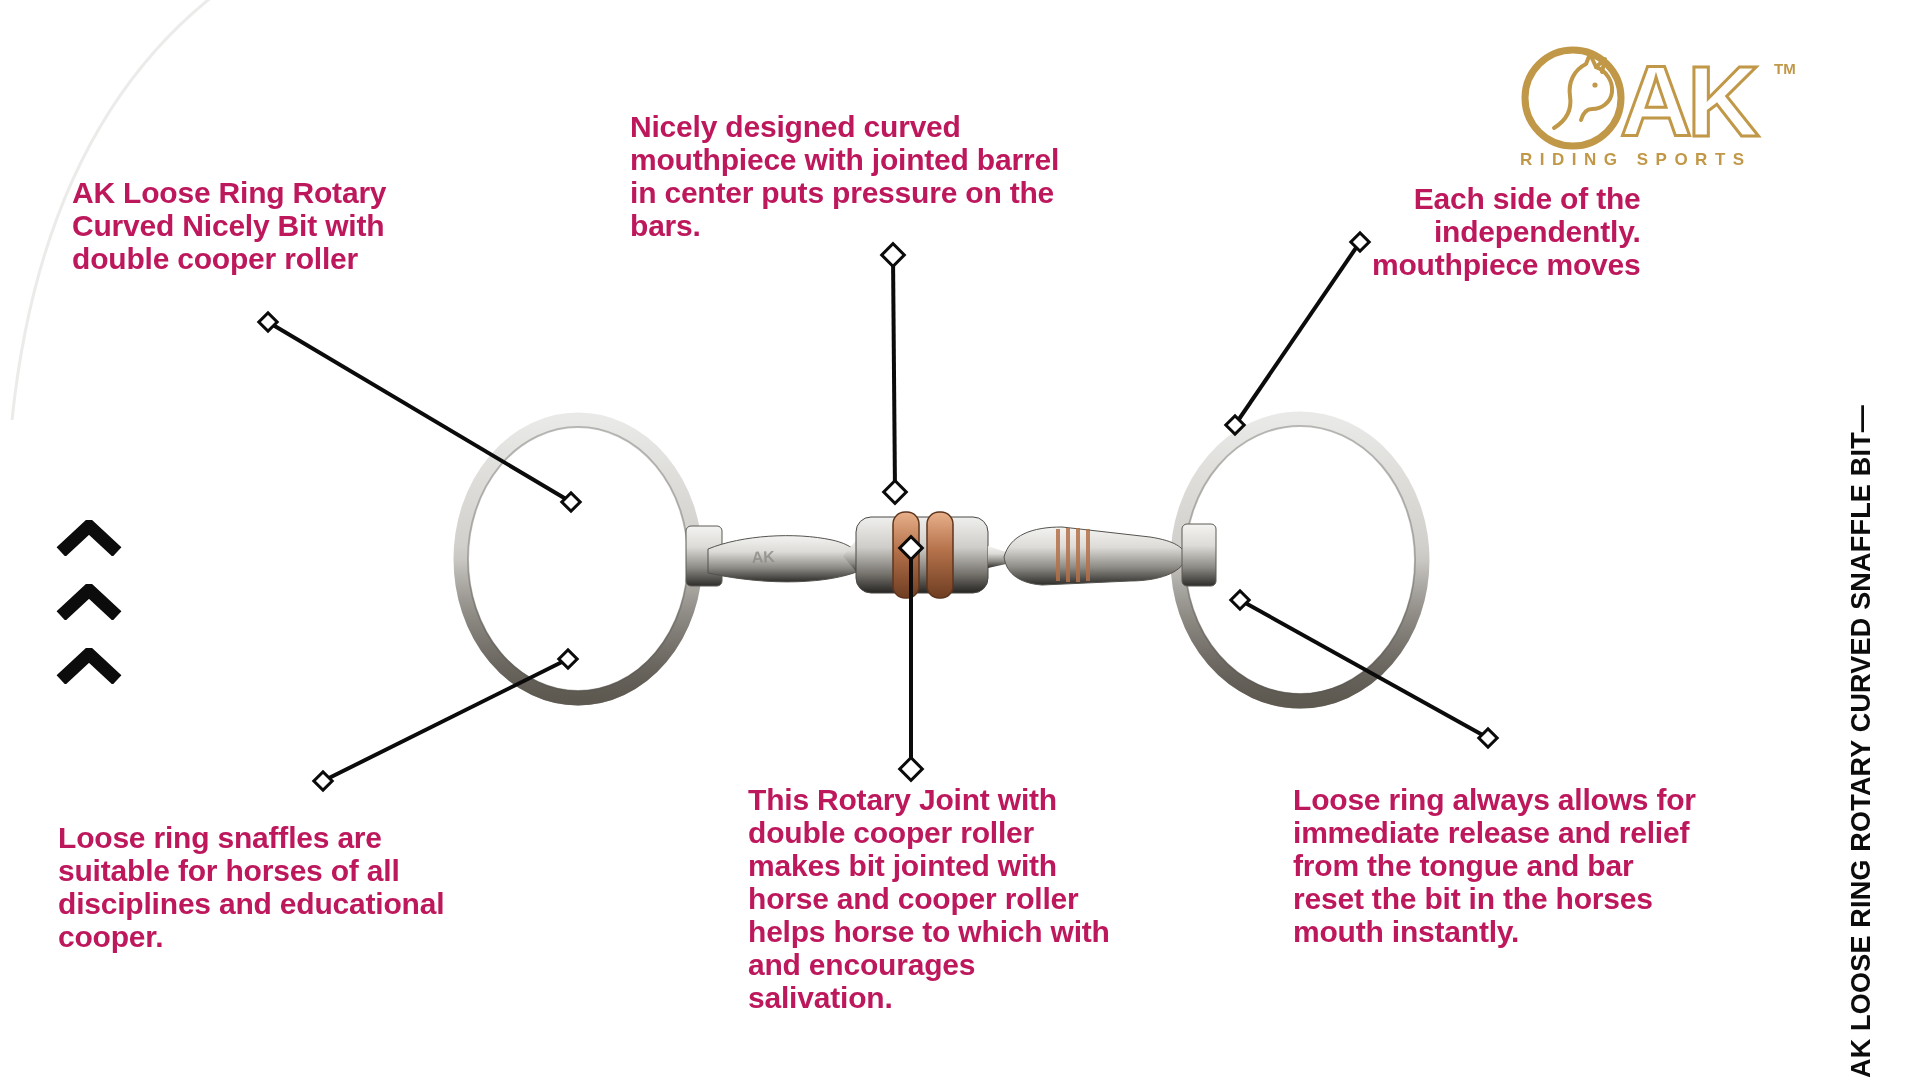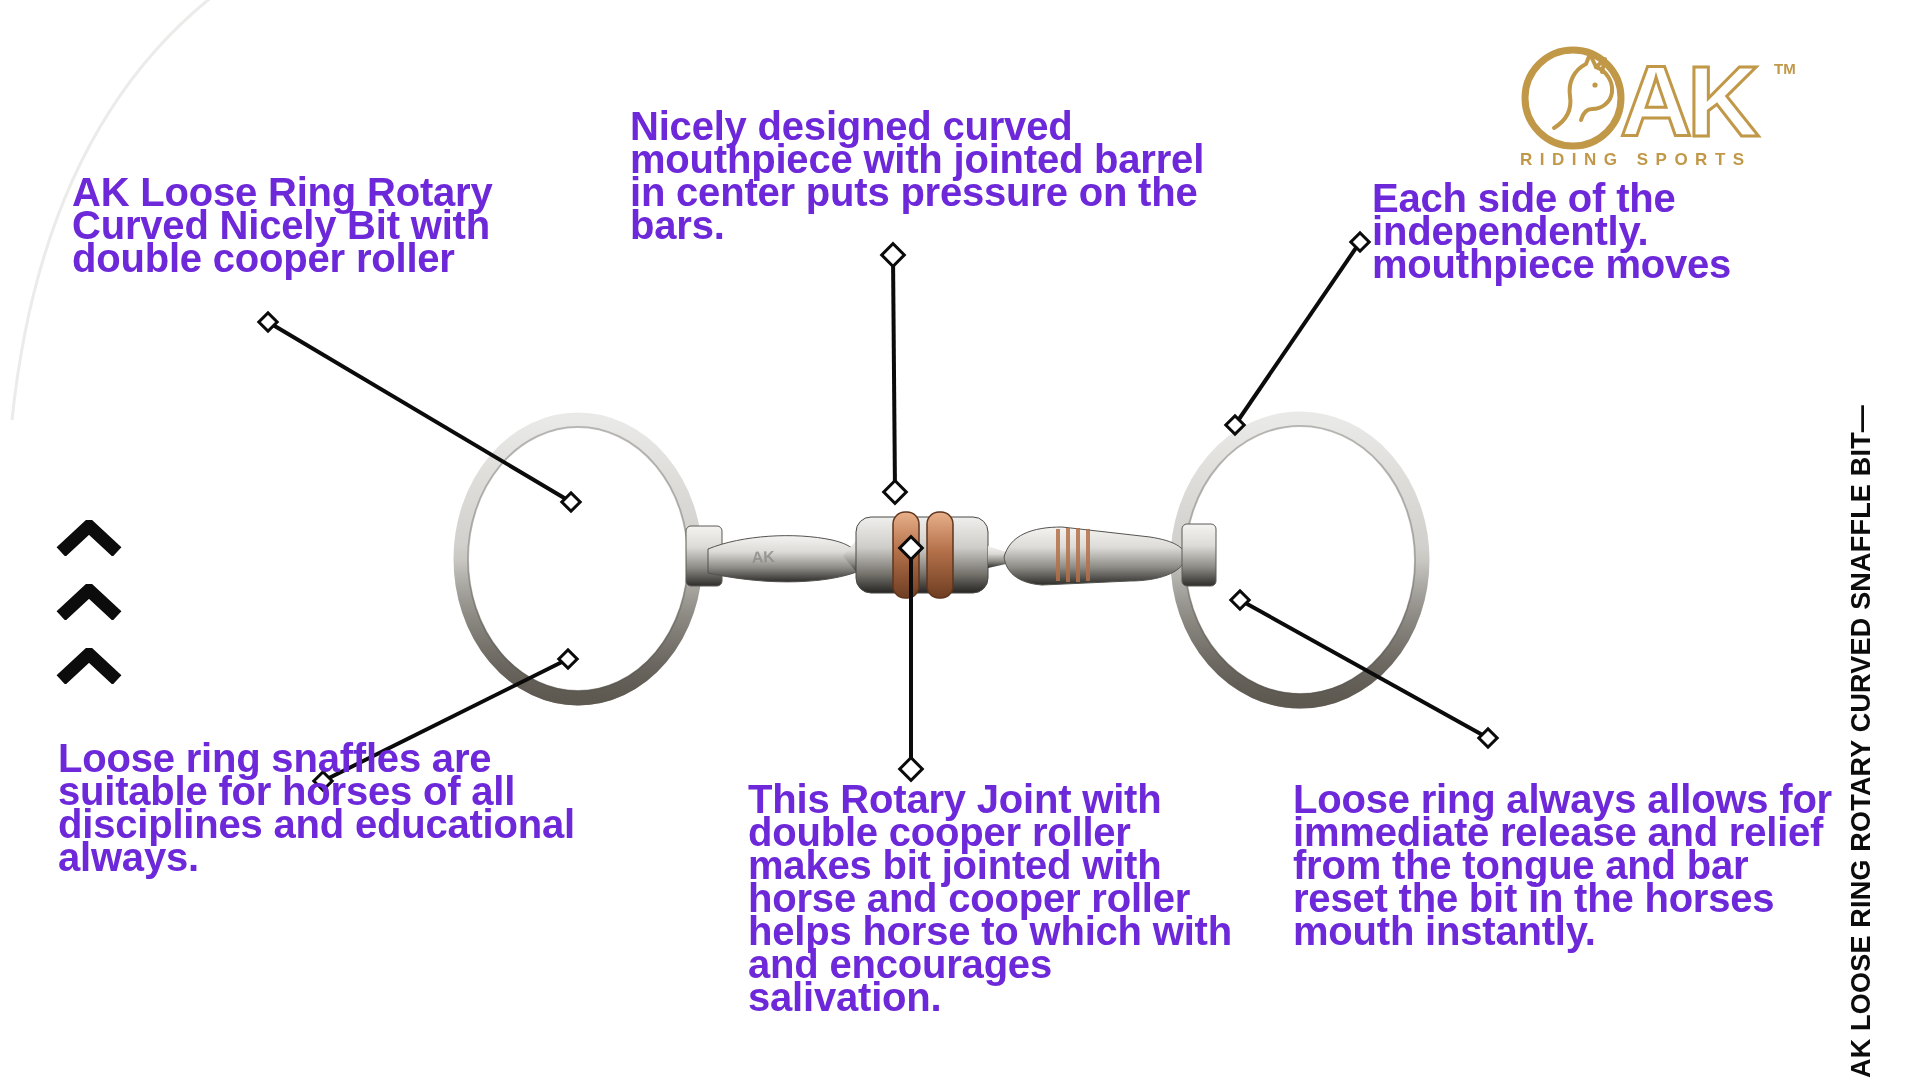--- a/index.html
+++ b/index.html
@@ -1,22 +1,22 @@
 <!DOCTYPE html>
 <html><head>
 <meta charset="utf-8">
 <style>
   html,body{margin:0;padding:0;background:#d8d8d8;}
   .canvas{
     position:relative;width:1920px;height:1080px;background:#ffffff;
     overflow:hidden;font-family:"Liberation Sans","DejaVu Sans",sans-serif;
   }
   .callout{
-    position:absolute;font-weight:bold;font-size:40px;line-height:33px;
-    letter-spacing:-0.2px;color:#6d28d9;white-space:nowrap;
+    position:absolute;font-weight:bold;font-size:30px;line-height:33px;
+    letter-spacing:-0.2px;color:#be185d;white-space:nowrap;
   }
   .overlay{position:absolute;left:0;top:0;width:1920px;height:1080px;}
   .side-label{
     position:absolute;left:1846px;top:1078px;width:690px;height:38px;
     transform:rotate(-90deg);transform-origin:0 0;
     font-weight:bold;font-size:27px;letter-spacing:0.2px;color:#0c0c0c;
     white-space:nowrap;
   }
   .logo-wrap{position:absolute;left:1516px;top:34px;width:290px;height:140px;}
   .chevrons{position:absolute;left:56px;top:520px;width:66px;height:170px;
@@ -161,31 +161,31 @@
     <div>double cooper roller</div>
   </div>
 
   <div class="callout" style="left:630px;top:110px;">
     <div>Nicely designed curved</div>
     <div>mouthpiece with jointed barrel</div>
     <div>in center puts pressure on the</div>
     <div>bars.</div>
   </div>
 
-  <div class="callout" style="left:1372px;top:182px;">
+  <div class="callout" style="left:1372px;top:182px;text-align:right;">
     <div>Each side of the</div>
     <div>independently.</div>
     <div>mouthpiece moves</div>
   </div>
 
-  <div class="callout" style="left:58px;top:742px;">
+  <div class="callout" style="left:58px;top:821px;">
     <div>Loose ring snaffles are</div>
     <div>suitable for horses of all</div>
     <div>disciplines and educational</div>
-    <div>always.</div>
+    <div>cooper.</div>
   </div>
 
   <div class="callout" style="left:748px;top:783px;">
     <div>This Rotary Joint with</div>
     <div>double cooper roller</div>
     <div>makes bit jointed with</div>
     <div>horse and cooper roller</div>
     <div>helps horse to which with</div>
     <div>and encourages</div>
     <div>salivation.</div>

